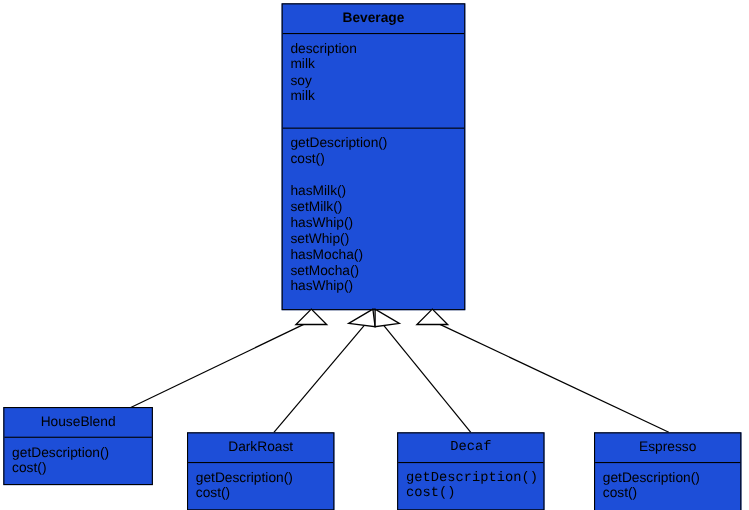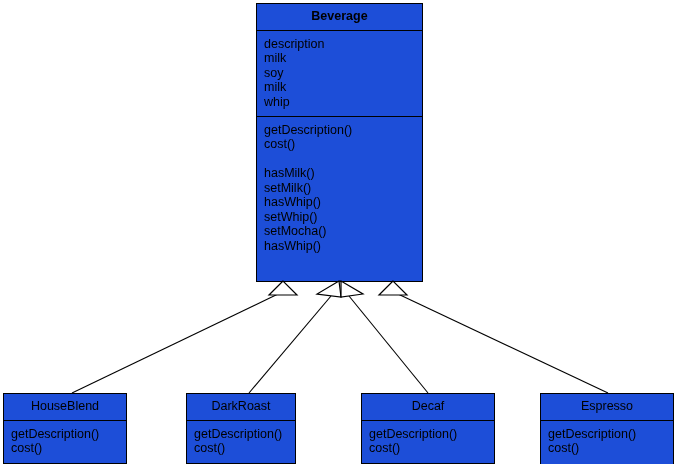--- a/index.html
+++ b/index.html
@@ -96,59 +96,59 @@
   </svg>
 
   <div class="uml-class" style="left:256px; top:3px; width:167px; height:279px;">
     <div class="uml-name">Beverage</div>
     <div class="uml-compartment divided" style="height:86px;">
       <ul>
         <li>description</li>
         <li>milk</li>
         <li>soy</li>
         <li>milk</li>
-        <li>whip</li>
       </ul>
     </div>
     <div class="uml-compartment">
       <ul>
         <li>getDescription()</li>
         <li>cost()</li>
         <li class="spacer">&nbsp;</li>
         <li>hasMilk()</li>
         <li>setMilk()</li>
         <li>hasWhip()</li>
         <li>setWhip()</li>
+        <li>hasMocha()</li>
         <li>setMocha()</li>
         <li>hasWhip()</li>
       </ul>
     </div>
   </div>
 
-  <div class="uml-class" style="left:3px; top:393px; width:124px; height:71px;">
+  <div class="uml-class" style="left:3px; top:370px; width:136px; height:71px;">
     <div class="uml-name plain">HouseBlend</div>
     <div class="uml-compartment">
       <ul>
         <li>getDescription()</li>
         <li>cost()</li>
       </ul>
     </div>
   </div>
 
-  <div class="uml-class" style="left:186px; top:393px; width:110px; height:71px;">
+  <div class="uml-class" style="left:170px; top:393px; width:134px; height:71px;">
     <div class="uml-name plain">DarkRoast</div>
     <div class="uml-compartment">
       <ul>
         <li>getDescription()</li>
         <li>cost()</li>
       </ul>
     </div>
   </div>
 
-  <div class="uml-class" style="left:361px; top:393px; width:134px; height:71px;">
+  <div class="uml-class" style="left:361px; top:393px; width:134px; height:71px;font-family:Liberation Mono, monospace;">
     <div class="uml-name plain">Decaf</div>
     <div class="uml-compartment">
       <ul>
         <li>getDescription()</li>
         <li>cost()</li>
       </ul>
     </div>
   </div>
 
   <div class="uml-class" style="left:540px; top:393px; width:134px; height:73px;">

